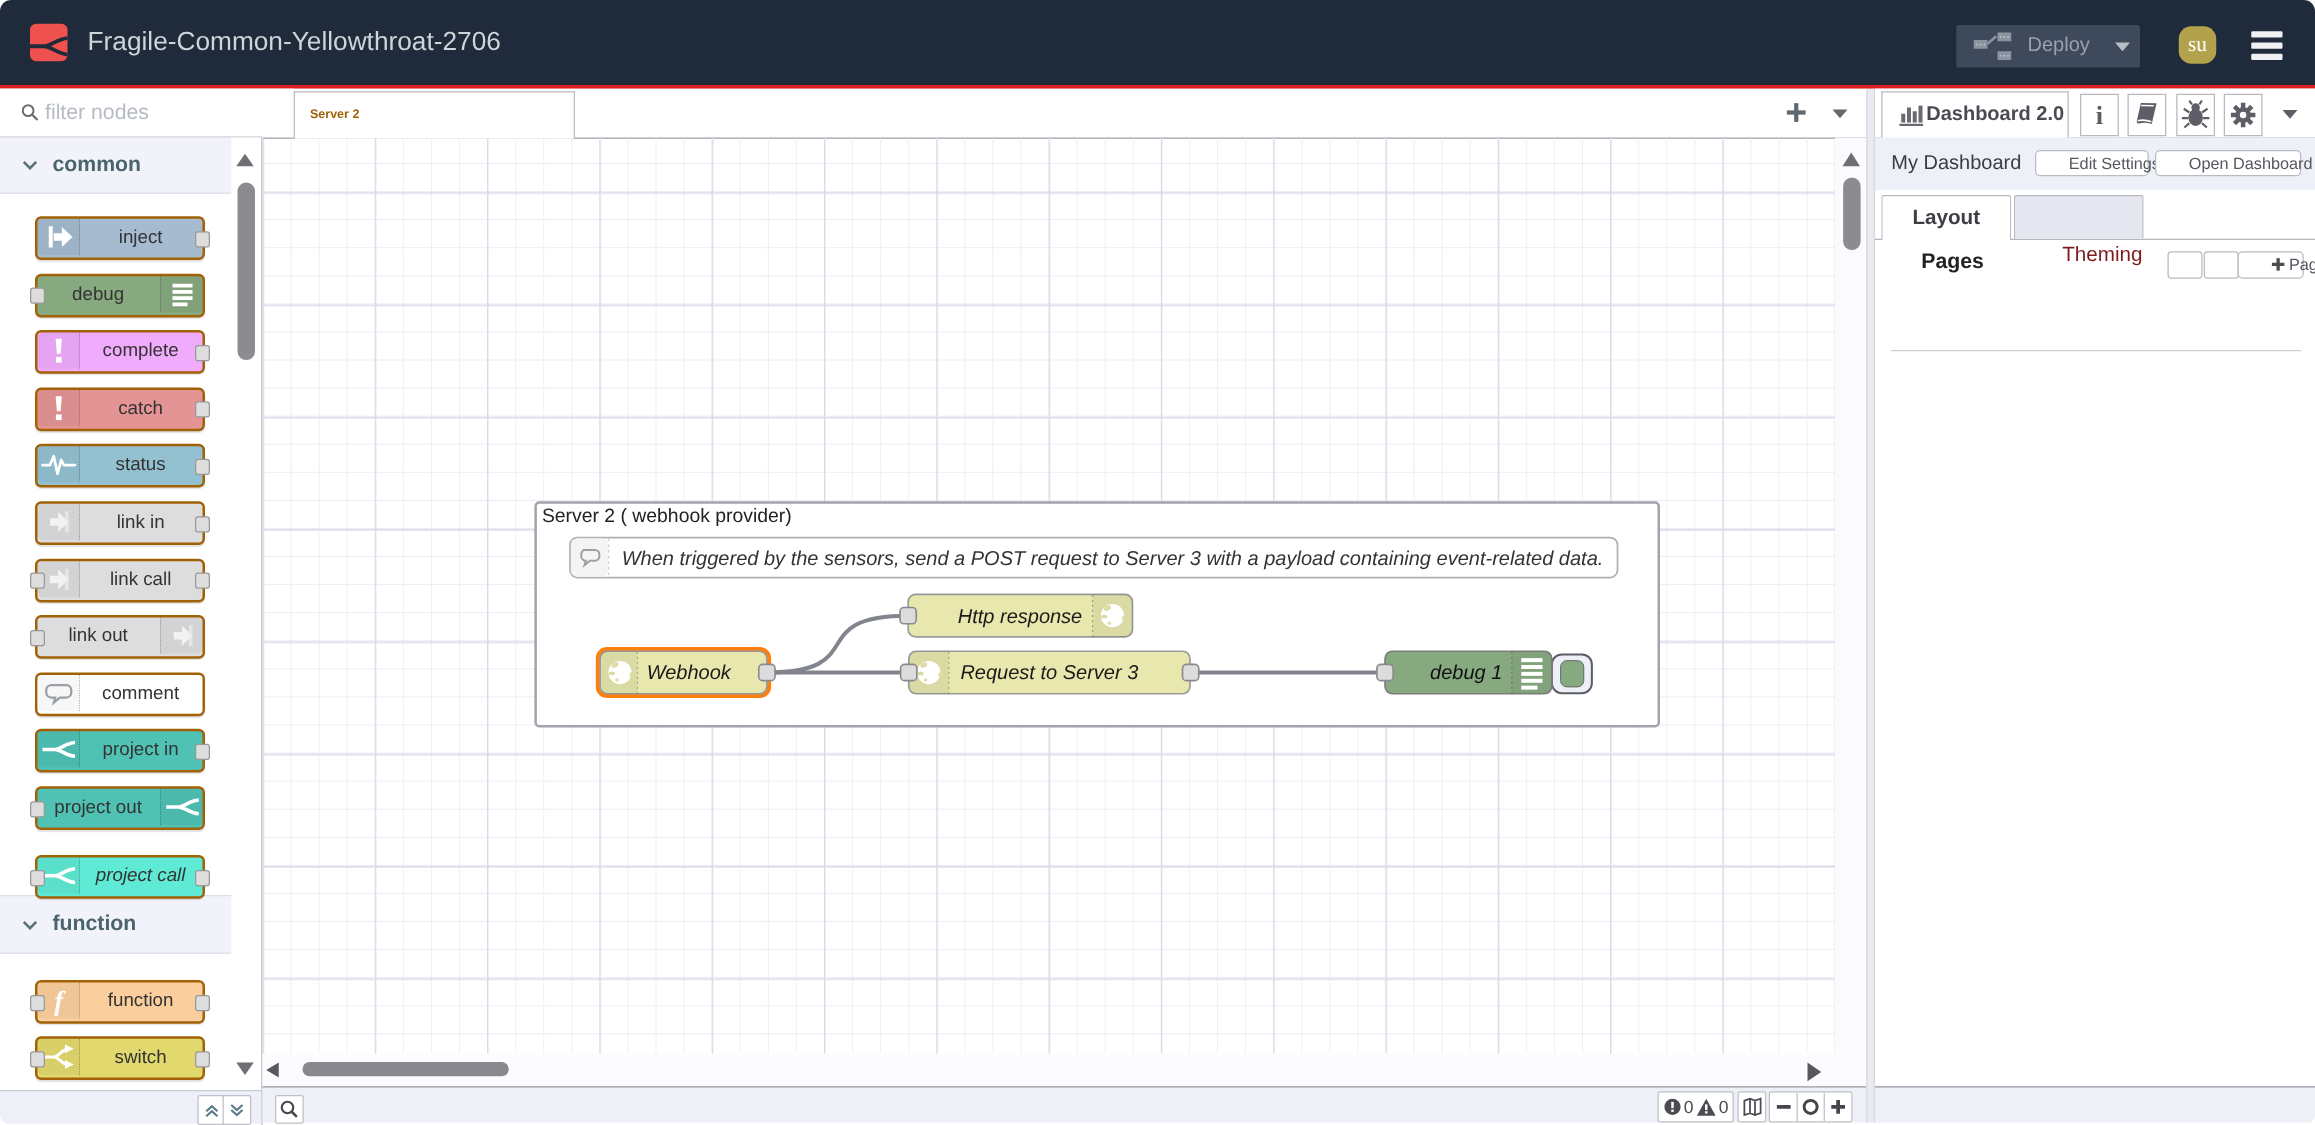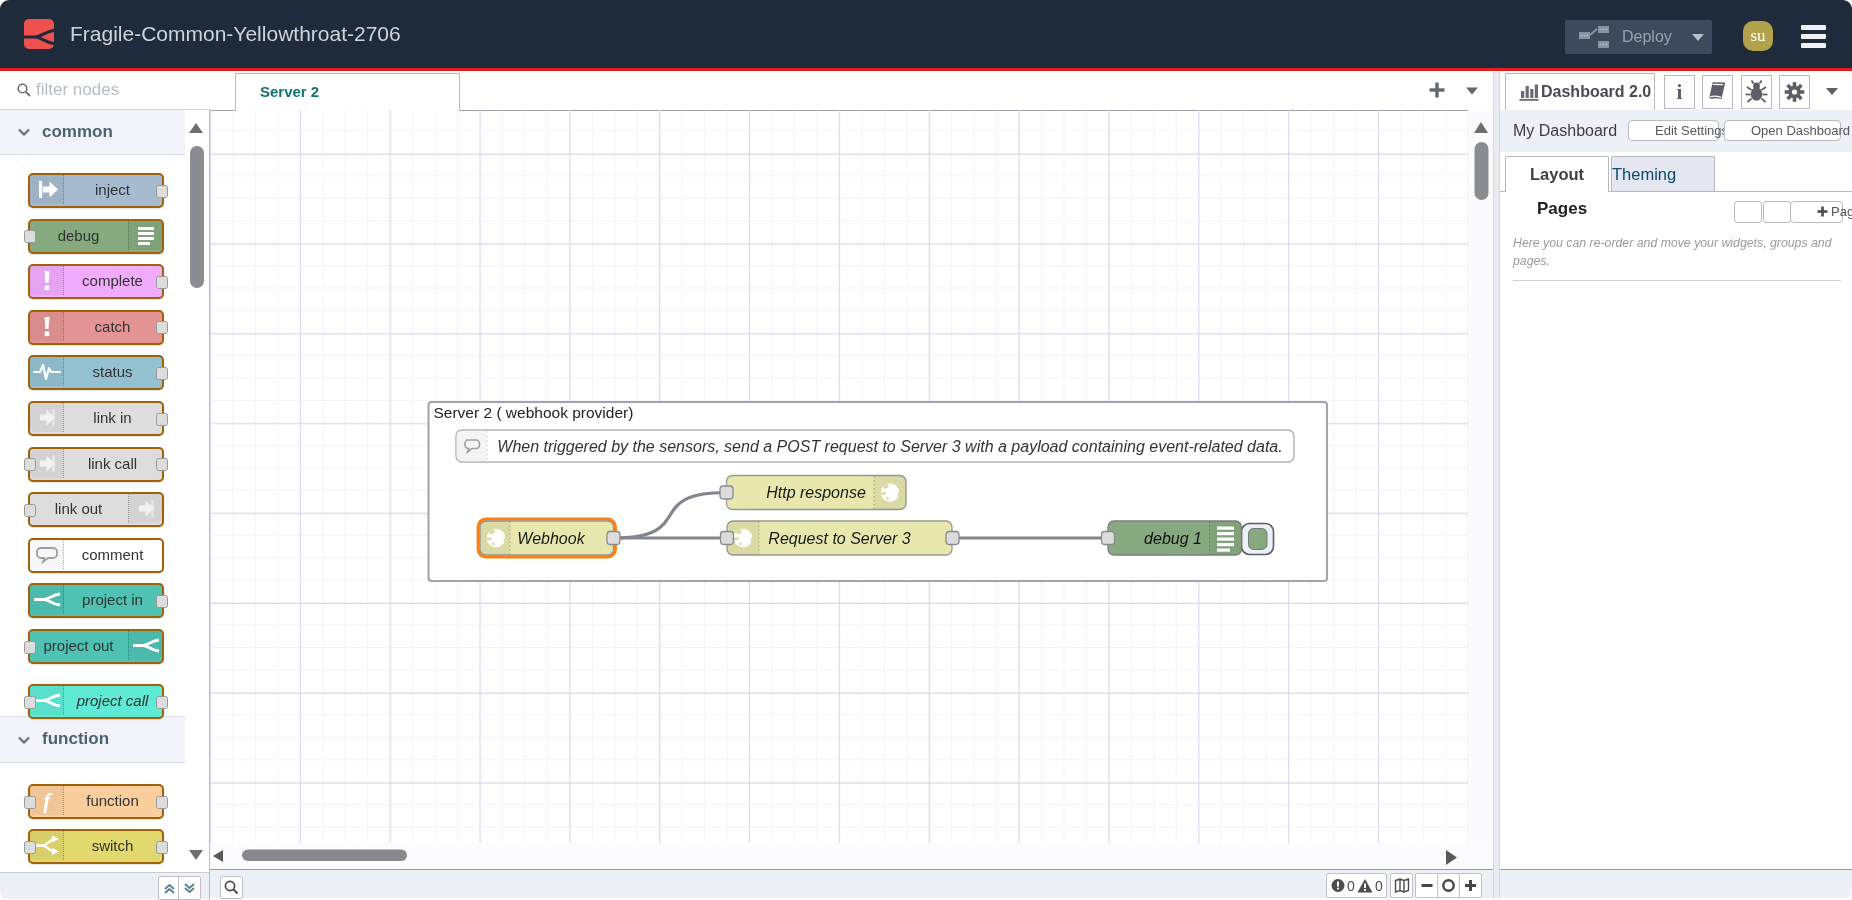--- a/index.html
+++ b/index.html
@@ -21,39 +21,39 @@
   .pnode{position:absolute;left:28px;width:132px;height:31px;border:2px solid #a16207;border-radius:5px;box-shadow:0 1px 1px rgba(0,0,0,0.12);}
   .pnode .lab{position:absolute;top:0;height:29px;line-height:30px;font-size:15px;color:#333;text-align:center;}
   .icn{position:absolute;top:0;width:34px;height:29px;}
   .icnL{left:0;border-right:1px dotted rgba(0,0,0,0.28);background:rgba(0,0,0,0.045);border-radius:4px 0 0 4px;box-sizing:border-box;}
   .icnR{right:0;border-left:1px dotted rgba(0,0,0,0.28);background:rgba(0,0,0,0.045);border-radius:0 4px 4px 0;box-sizing:border-box;}
   .pport{position:absolute;width:10px;height:11px;background:#dddddd;border:1px solid #999;border-radius:2.5px;top:9.5px;}
   .pfoot{position:absolute;left:0;top:801px;width:209px;height:25.5px;background:#eef0f7;border-top:1px solid #c9cad2;}
   
   #tabbar{position:absolute;left:210px;top:71px;width:1283px;height:39px;background:#fff;border-bottom:1px solid #9fa0a8;}
   #tab1{position:absolute;left:25px;top:2px;width:223px;height:37px;background:#fff;border:1px solid #b9bac2;border-bottom:none;}
-  #tab1 span{position:absolute;left:24px;top:0;line-height:36px;font-size:15px;font-weight:bold;color:#0f766e;white-space:nowrap;}
+  #tab1 span{position:absolute;left:12px;top:0;line-height:36px;font-size:10px;font-weight:bold;color:#a16207;white-space:nowrap;}
   #hscroll{position:absolute;left:210px;top:843px;width:1283px;height:26px;background:#fcfcfe;}
   #cfooter{position:absolute;left:210px;top:869px;width:1283px;height:28.5px;background:#eef0f7;border-top:1px solid #999aa2;box-sizing:border-box;}
   .fbtn{position:absolute;background:#fff;border:1px solid #bfc0c8;border-radius:2px;}
   
   #sep{position:absolute;left:1493px;top:71px;width:7px;height:826.5px;background:#e9ebf1;border-left:1px solid #d6d7df;border-right:1px solid #d6d7df;box-sizing:border-box;}
   #sidebar{position:absolute;left:1500px;top:71px;width:352px;height:829px;background:#fff;}
   #sbtabrow{position:absolute;left:0;top:0;width:352px;height:39px;background:#fff;border-bottom:1px solid #9fa0a8;}
   #sbtab{position:absolute;left:5px;top:2px;width:148px;height:37px;background:#fff;border:1px solid #b9bac2;border-bottom:none;}
   #sbtab span{position:absolute;left:35px;top:0;line-height:36px;font-size:16px;font-weight:bold;color:#4a4a52;white-space:nowrap;}
   .sbtn{position:absolute;top:4px;width:31px;height:34px;background:#fff;border:1px solid #b7b8c0;box-sizing:border-box;}
   #mydash{position:absolute;left:0;top:39px;width:352px;height:42px;background:#eef0f8;}
   #mydash .t{position:absolute;left:13px;top:0;line-height:42px;font-size:16px;color:#3c3c42;white-space:nowrap;}
   .wbtn{position:absolute;background:#fff;border:1px solid #b9bac2;border-radius:4px;font-size:13px;color:#55565e;text-align:center;box-sizing:border-box;white-space:nowrap;padding-left:26px;}
   #ltrow{position:absolute;left:0;top:81px;width:352px;height:39px;background:#fff;border-bottom:1px solid #b6b7bf;}
   #laytab{position:absolute;left:5px;top:4px;width:102px;height:35px;background:#fff;border:1px solid #b6b7bf;border-bottom:none;border-radius:2px 2px 0 0;}
   #laytab span{display:block;text-align:center;line-height:34px;font-size:16.5px;font-weight:bold;color:#3e3e44;}
   #themtab{position:absolute;left:111px;top:4px;width:102px;height:34px;background:#e4e6f0;border:1px solid #b6b7bf;border-bottom:none;border-radius:2px 2px 0 0;}
-  #themtab span{display:block;text-align:left;line-height:34px;font-size:16.5px;color:#0c4a6e;}
+  #themtab span{display:block;text-align:right;line-height:34px;font-size:16.5px;color:#7f1d1d;margin-top:30px;}
   #pages{position:absolute;left:13px;top:128px;font-size:17px;font-weight:bold;color:#222;margin-left:24px;}
   #phelp{position:absolute;left:13px;top:163px;width:340px;font-size:12.3px;font-style:italic;color:#9a9aa2;line-height:18px;white-space:nowrap;}
   #sephr{position:absolute;left:13px;top:209px;width:328px;height:1px;background:#cdced6;}
   #corner{position:fixed;left:0;top:0;right:0;bottom:0;border-radius:9px;box-shadow:0 0 0 40px #fff;pointer-events:none;z-index:999;}
 </style></head><body>
 
 <div id="header"></div>
 <div id="redline"></div>
 <div id="logo">
  <svg width="30" height="30" viewBox="0 0 30 30" style="position:absolute;left:0;top:0;">
@@ -513,16 +513,15 @@
         <g stroke="#5b7d8a" stroke-width="1.8" fill="none">
           <polyline points="7,6 11,10 15,6"></polyline>
           <polyline points="7,10 11,14 15,10"></polyline>
         </g>
       </svg></div>
 <div class="wbtn" style="left:289.5px;top:129.5px;width:53px;height:22px;line-height:20px;">
  <svg width="11" height="11" viewBox="0 0 11 11" style="vertical-align:-1px;">
         <rect x="4.2" y="0.5" width="2.6" height="10" fill="#4b4b52"></rect>
         <rect x="0.5" y="4.2" width="10" height="2.6" fill="#4b4b52"></rect>
       </svg> Page</div>
-<div id="phelp">Here you can re-order and move your widgets, groups and<br>pages.</div>
 <div id="sephr"></div>
 <div style="position:absolute;left:0;top:797.5px;width:352px;height:29px;background:#eef0f7;border-top:1px solid #999aa2;box-sizing:border-box;"></div>
 </div>
 <div id="corner"></div>
 </body></html>

